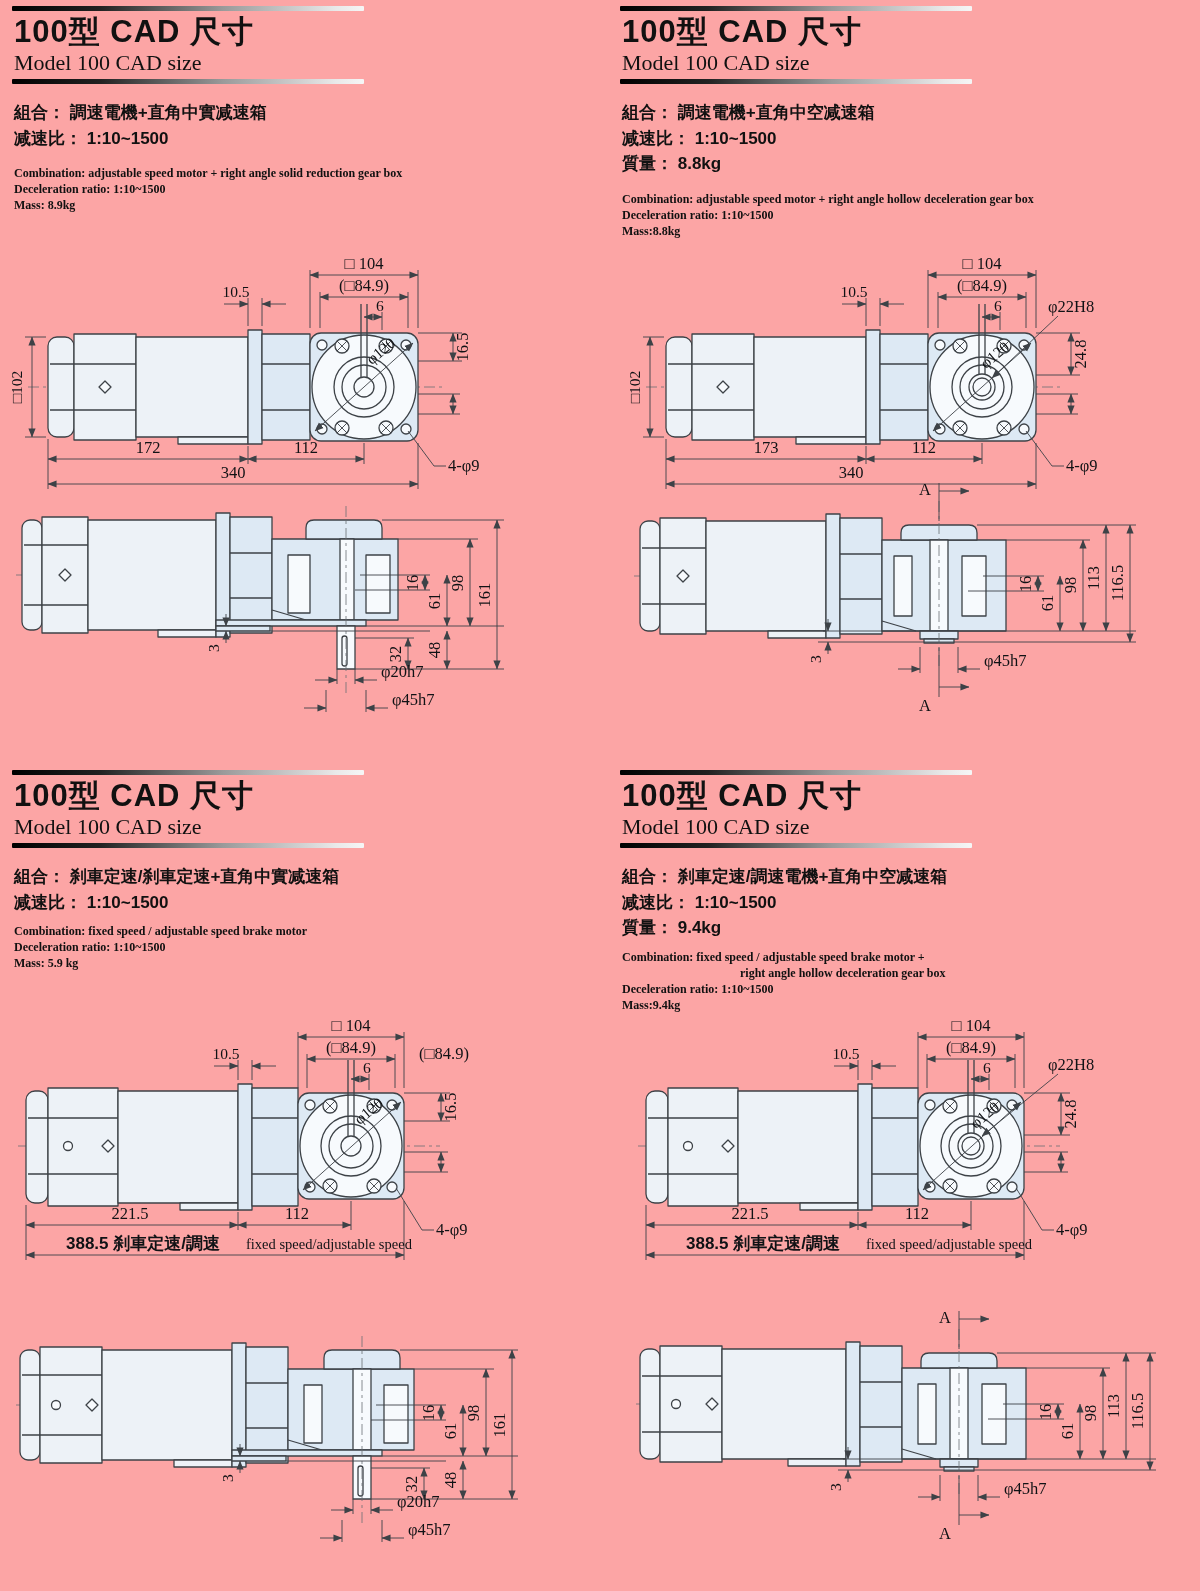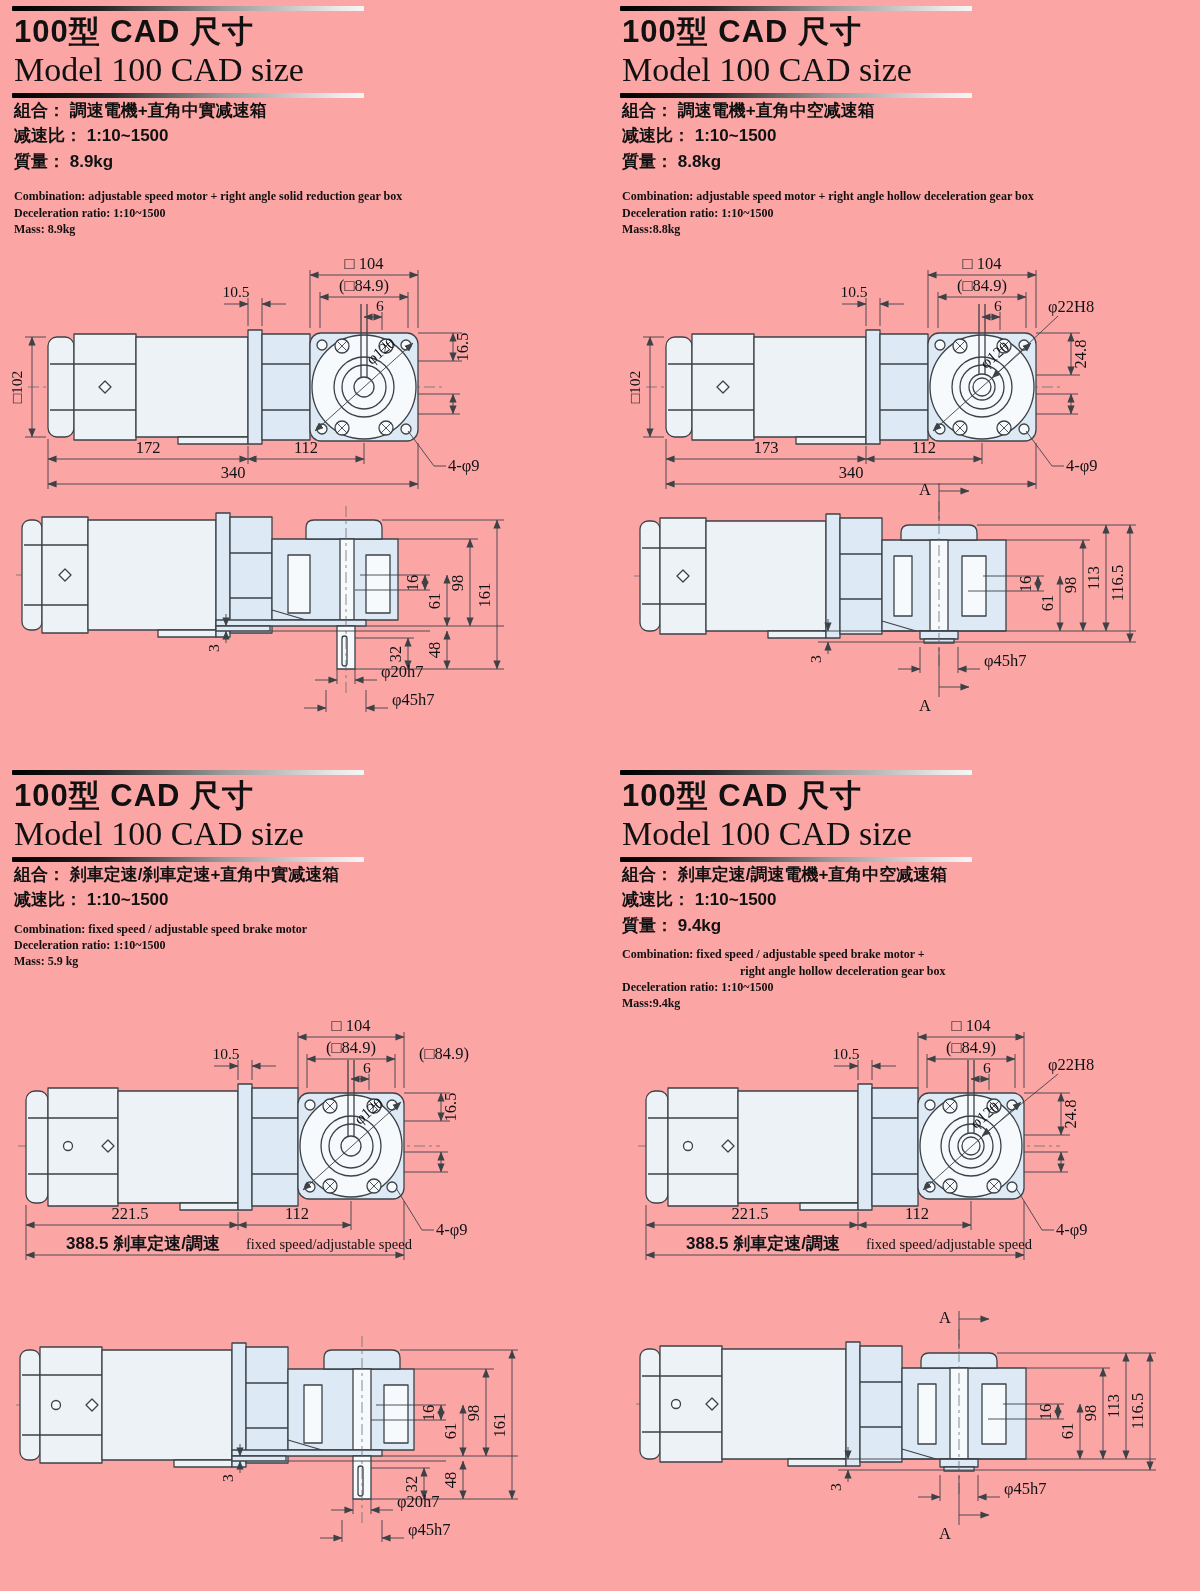--- a/index.html
+++ b/index.html
@@ -3,23 +3,23 @@
 <meta charset="utf-8">
 <style>
   html,body{margin:0;padding:0;background:#fff}
   #page{position:relative;width:1200px;height:1591px;background:#fca5a5;overflow:hidden;
         font-family:"Liberation Serif",serif;color:#101215}
   .quad{position:absolute;width:585px}
   .bar{height:5px;width:352px;margin-left:2px;border-radius:1px;
        background:linear-gradient(to right,#000 0%,#222 25%,#9a9a9a 60%,#e9e9e9 92%,#f6f6f6 100%)}
   .tzh{font-family:"Liberation Sans",sans-serif;font-weight:bold;font-size:31px;letter-spacing:1px;
        margin:4px 0 0 4px;line-height:1.12;color:#111}
-  .ten{font-family:"Liberation Serif",serif;font-size:34px;margin:0 0 4px 4px;line-height:1.15;color:#111}
+  .ten{font-family:"Liberation Serif",serif;font-size:22px;margin:0 0 4px 4px;line-height:1.15;color:#111}
   .szh{font-family:"Liberation Sans",sans-serif;font-weight:bold;font-size:17px;line-height:1.5;
-       margin:0 0 0 4px;color:#111}
+       margin:16px 0 0 4px;color:#111}
   .sen{font-family:"Liberation Serif",serif;font-weight:bold;font-size:12px;line-height:1.35;
        margin:14px 0 0 4px;color:#111}
   .sen.tight{margin-top:8px}
   .ind{padding-left:88px}
   .ind2{padding-left:118px}
   .drawing{position:absolute}
   
   .ln{stroke:#3d4247;stroke-width:1.3;fill:none;stroke-linejoin:round}
   .fm{fill:#edf2f7}
   .fg{fill:#dde9f4}
@@ -47,21 +47,20 @@
 <div id="page">
 
 <div class="quad" style="left:10px;top:6px;height:758px">
   <div class="bar"></div>
   <div class="tzh">100型  CAD 尺寸</div>
   <div class="ten">Model 100  CAD size</div>
   <div class="bar"></div>
   <div class="szh">
     <div>組合： 調速電機+直角中實减速箱</div>
     <div>减速比： 1:10~1500</div>
-    <div>質量： 8.9kg</div>
   </div>
   <div class="sen">
     <div>Combination: adjustable speed motor + right angle solid reduction gear box</div>
     <div>Deceleration ratio: 1:10~1500</div>
     <div>Mass: 8.9kg</div>
   </div>
 
   <svg class="drawing" style="left:0;top:236px" width="575" height="252" viewBox="0 0 575 252">
     <g>
       <line class="cl" x1="18" y1="145" x2="432" y2="145"></line>

